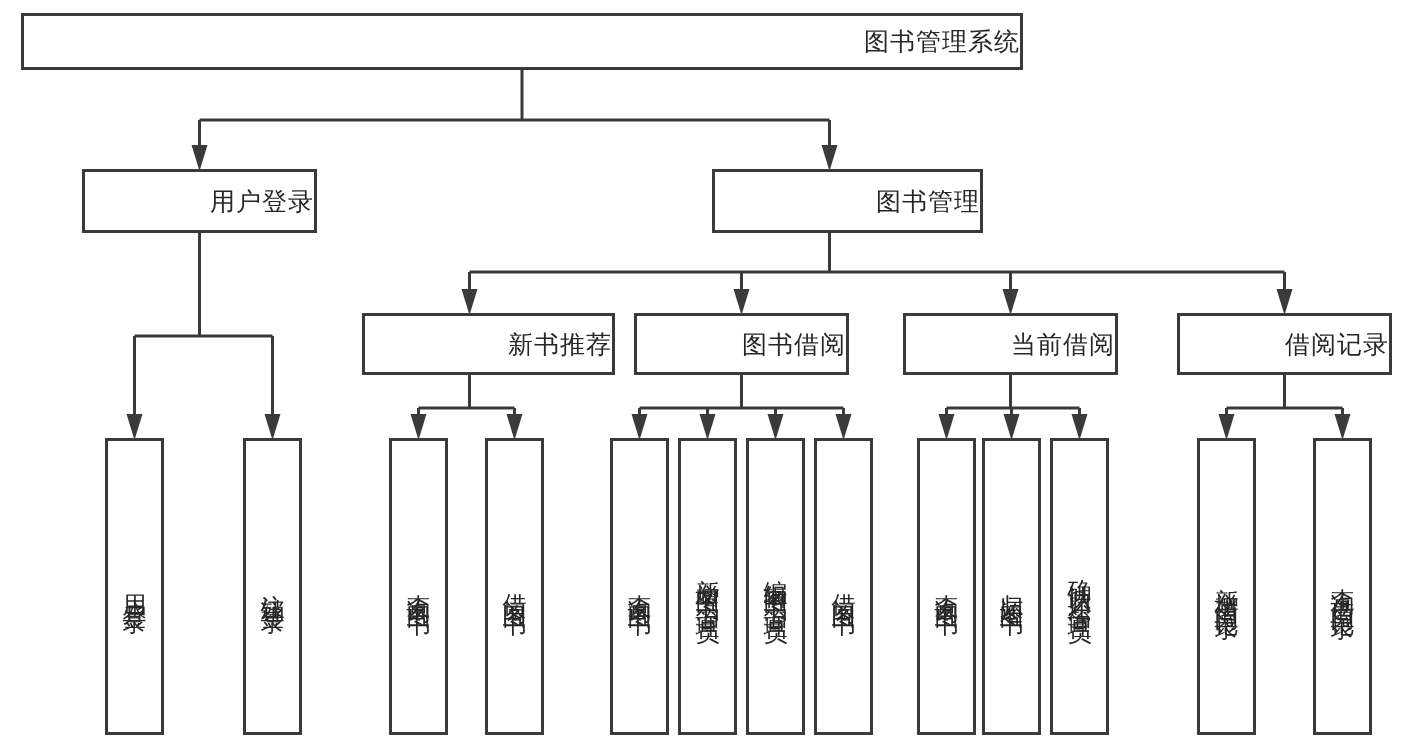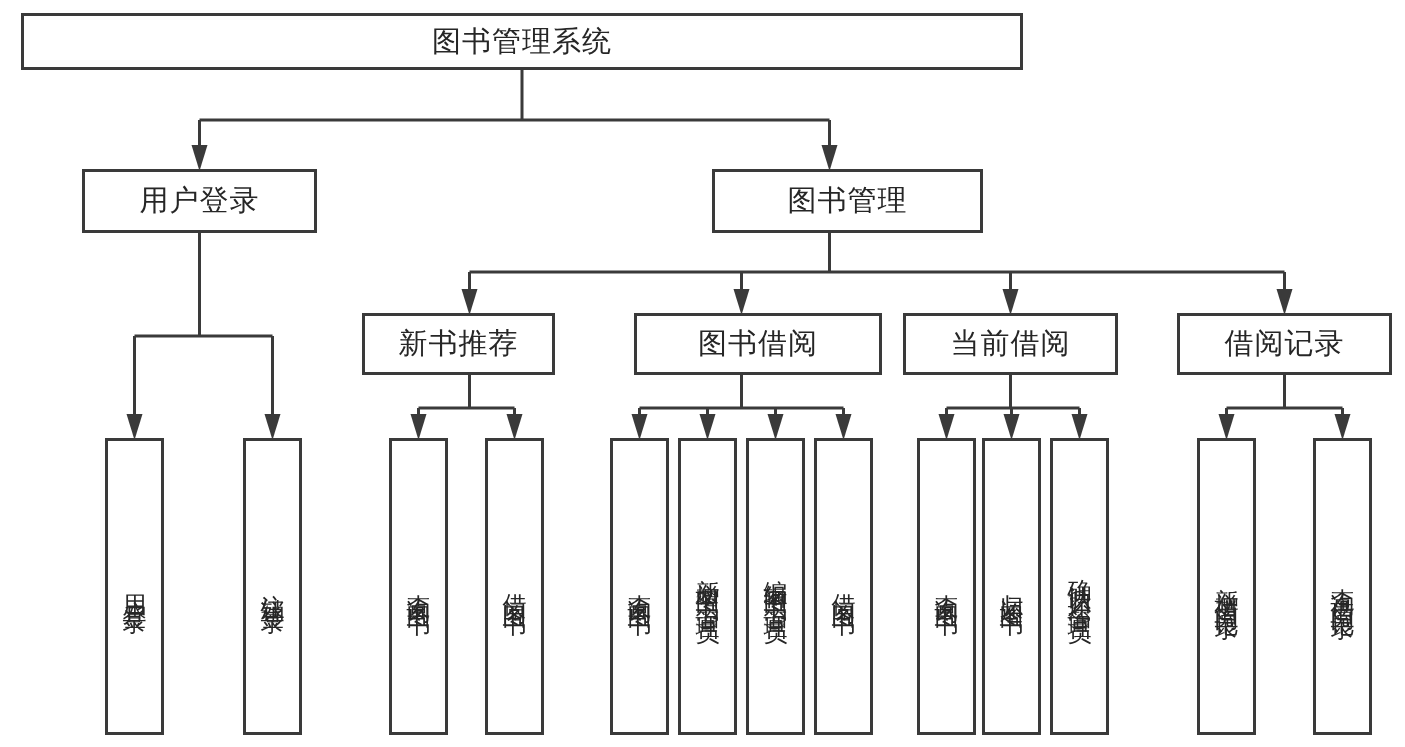--- a/index.html
+++ b/index.html
@@ -4,22 +4,22 @@
 <style>
   html,body{margin:0;padding:0;background:#ffffff;}
   .canvas{
     position:relative;width:1405px;height:747px;background:#ffffff;
     font-family:"Liberation Sans",sans-serif;overflow:hidden;
   }
   .connectors{position:absolute;left:0;top:0;z-index:1;}
   .hbox{
     position:absolute;box-sizing:border-box;z-index:2;
     border:3px solid #3a3a3a;background:#ffffff;
-    display:flex;align-items:center;justify-content:center;
-    font-size:29px;color:#262626;letter-spacing:1px;white-space:nowrap;
+    display:flex;align-items:center;justify-content:flex-end;
+    font-size:25px;color:#262626;letter-spacing:1px;white-space:nowrap;
   }
   .vbox{
     position:absolute;top:438px;width:59px;height:297px;box-sizing:border-box;z-index:2;
     border:3px solid #3a3a3a;background:#ffffff;
     display:flex;align-items:center;justify-content:center;
   }
   .vbox .vtext{
     writing-mode:vertical-rl;text-orientation:mixed;
     font-size:24px;letter-spacing:6px;line-height:1;color:#262626;
   }
@@ -70,24 +70,24 @@
     <span>图书管理系统</span>
   </div>
 
   <div class="hbox" style="left:82px;top:169px;width:235px;height:64px;">
     <span>用户登录</span>
   </div>
   <div class="hbox" style="left:712px;top:169px;width:271px;height:64px;">
     <span>图书管理</span>
   </div>
 
-  <div class="hbox" style="left:362px;top:313px;width:193px;height:62px;">
+  <div class="hbox" style="left:362px;top:313px;width:253px;height:62px;">
     <span>新书推荐</span>
   </div>
-  <div class="hbox" style="left:634px;top:313px;width:248px;height:62px;">
+  <div class="hbox" style="left:634px;top:313px;width:215px;height:62px;">
     <span>图书借阅</span>
   </div>
   <div class="hbox" style="left:1177px;top:313px;width:215px;height:62px;">
     <span>借阅记录</span>
   </div>
   <div class="hbox" style="left:903px;top:313px;width:215px;height:62px;">
     <span>当前借阅</span>
   </div>
 
   <div class="vbox" style="left:105px;">

